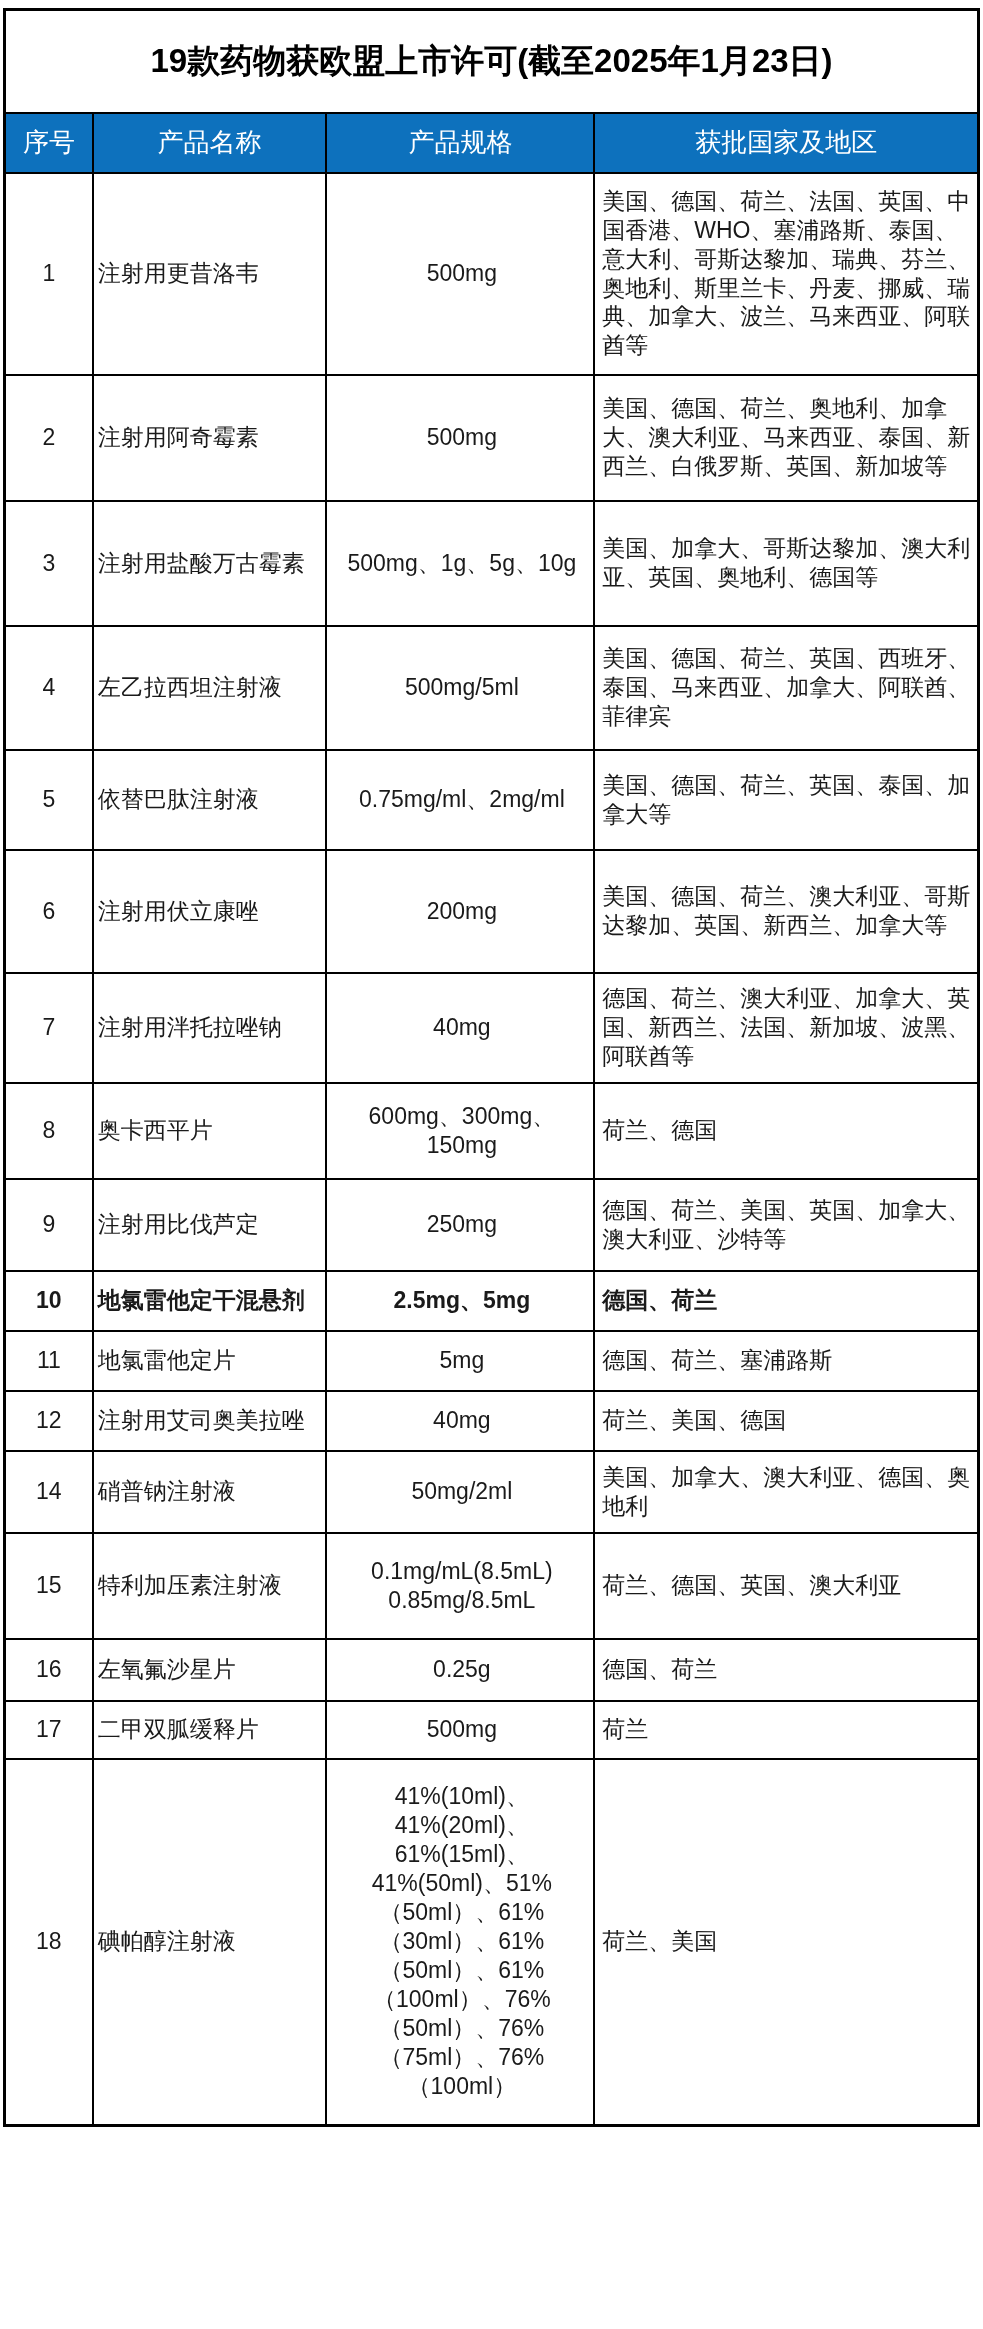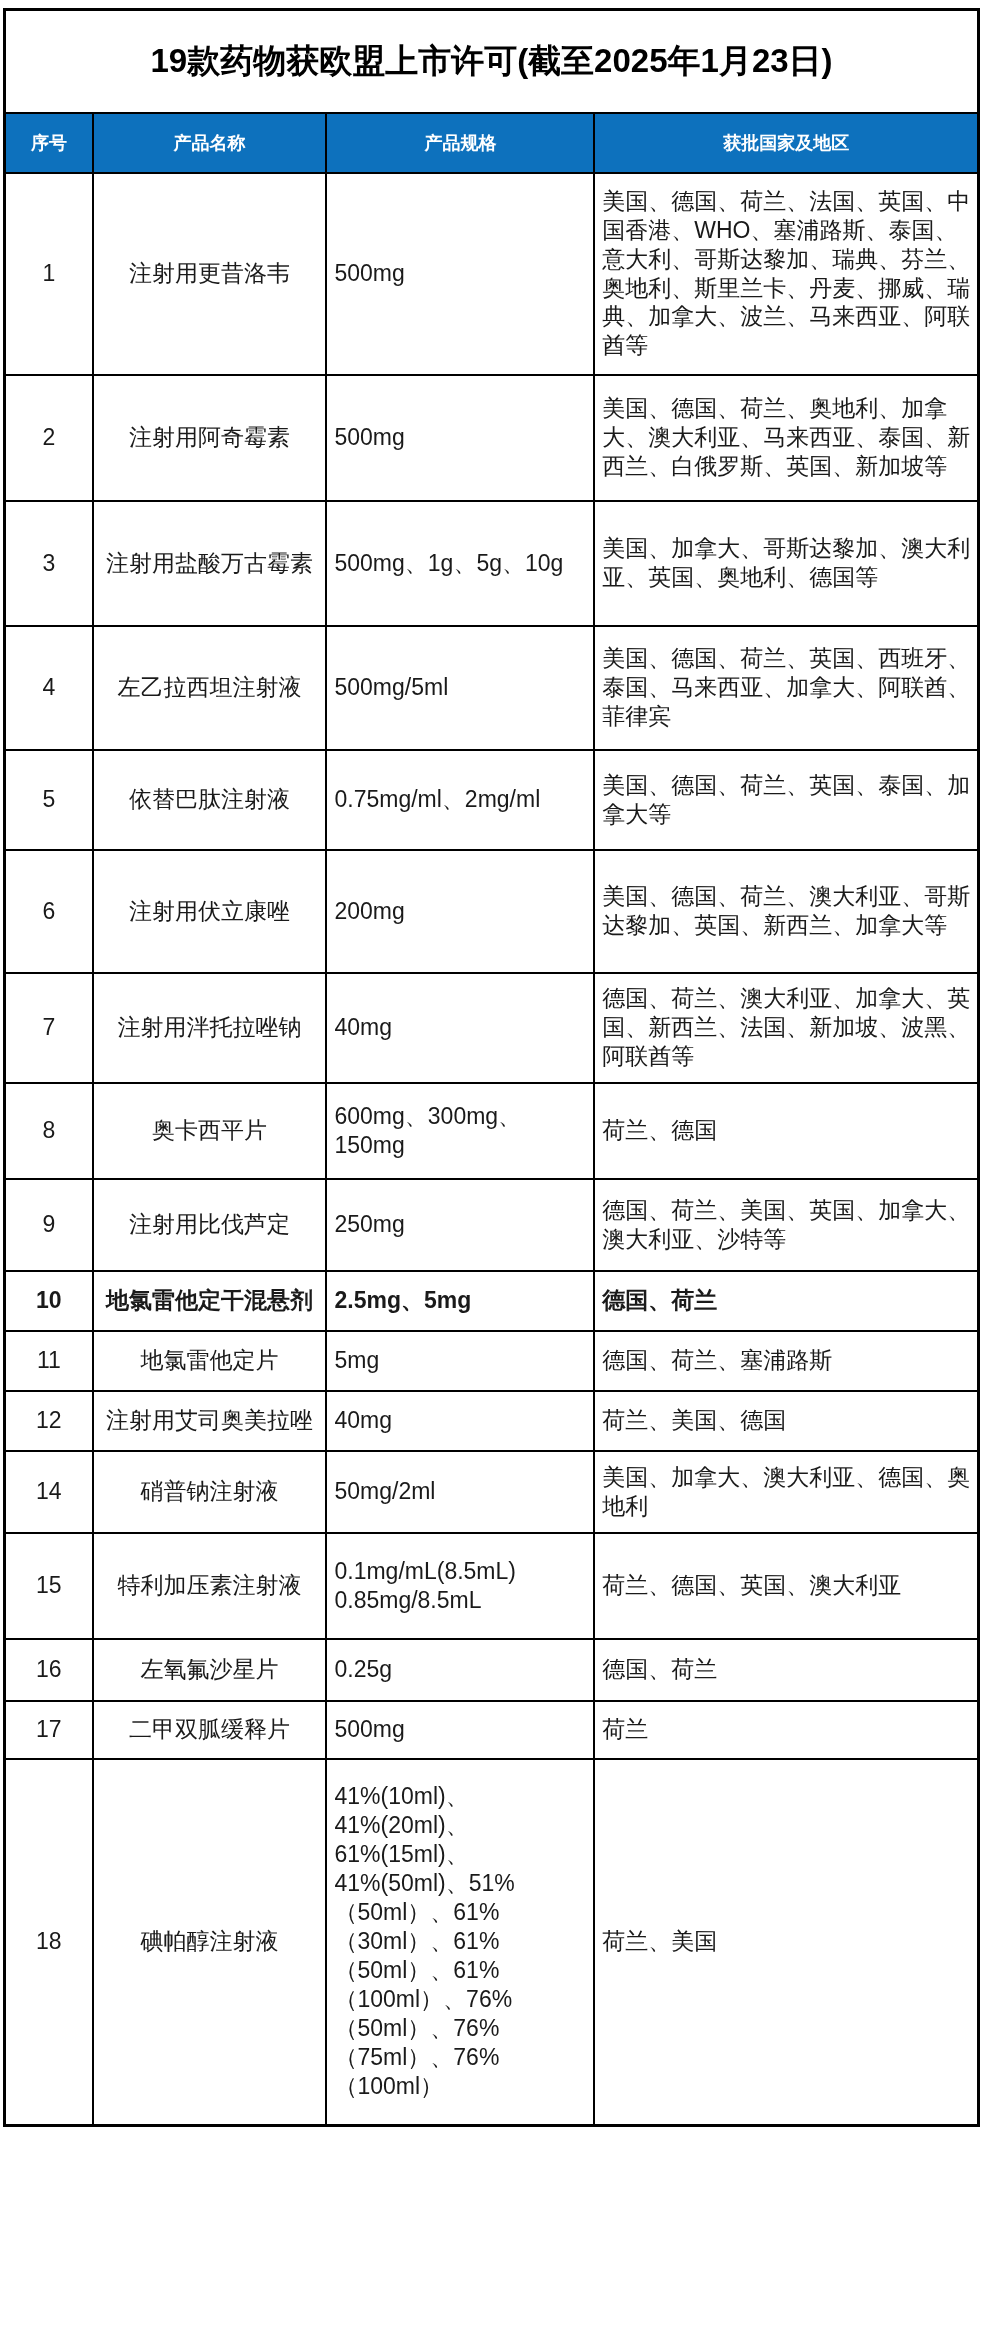--- a/index.html
+++ b/index.html
@@ -40,41 +40,41 @@
     font-size:33px;
     font-weight:bold;
     color:var(--title-text);
     background:#ffffff;
     letter-spacing:0;
   }
   .head-cell{
     height:60px;
     background:var(--header-bg);
     color:var(--header-text);
-    font-size:18px;
-    font-weight:bold;
+    font-size:26px;
+    font-weight:normal;
     text-align:center;
     vertical-align:middle;
   }
   tbody td{
     font-size:23px;
     line-height:1.26;
     color:#1a1a1a;
     vertical-align:middle;
   }
   .c-no{
     text-align:center;
     padding:2px;
   }
   .c-name{
-    text-align:center;
+    text-align:left;
     padding:2px 4px;
   }
   .c-spec{
-    text-align:left;
+    text-align:center;
     padding:3px 4px 3px 7px;
     white-space:pre-line;
     border-radius:31px;
   }
   .c-countries{
     text-align:left;
     padding:3px 4px 3px 7px;
     white-space:pre-line;
   }
 </style>

